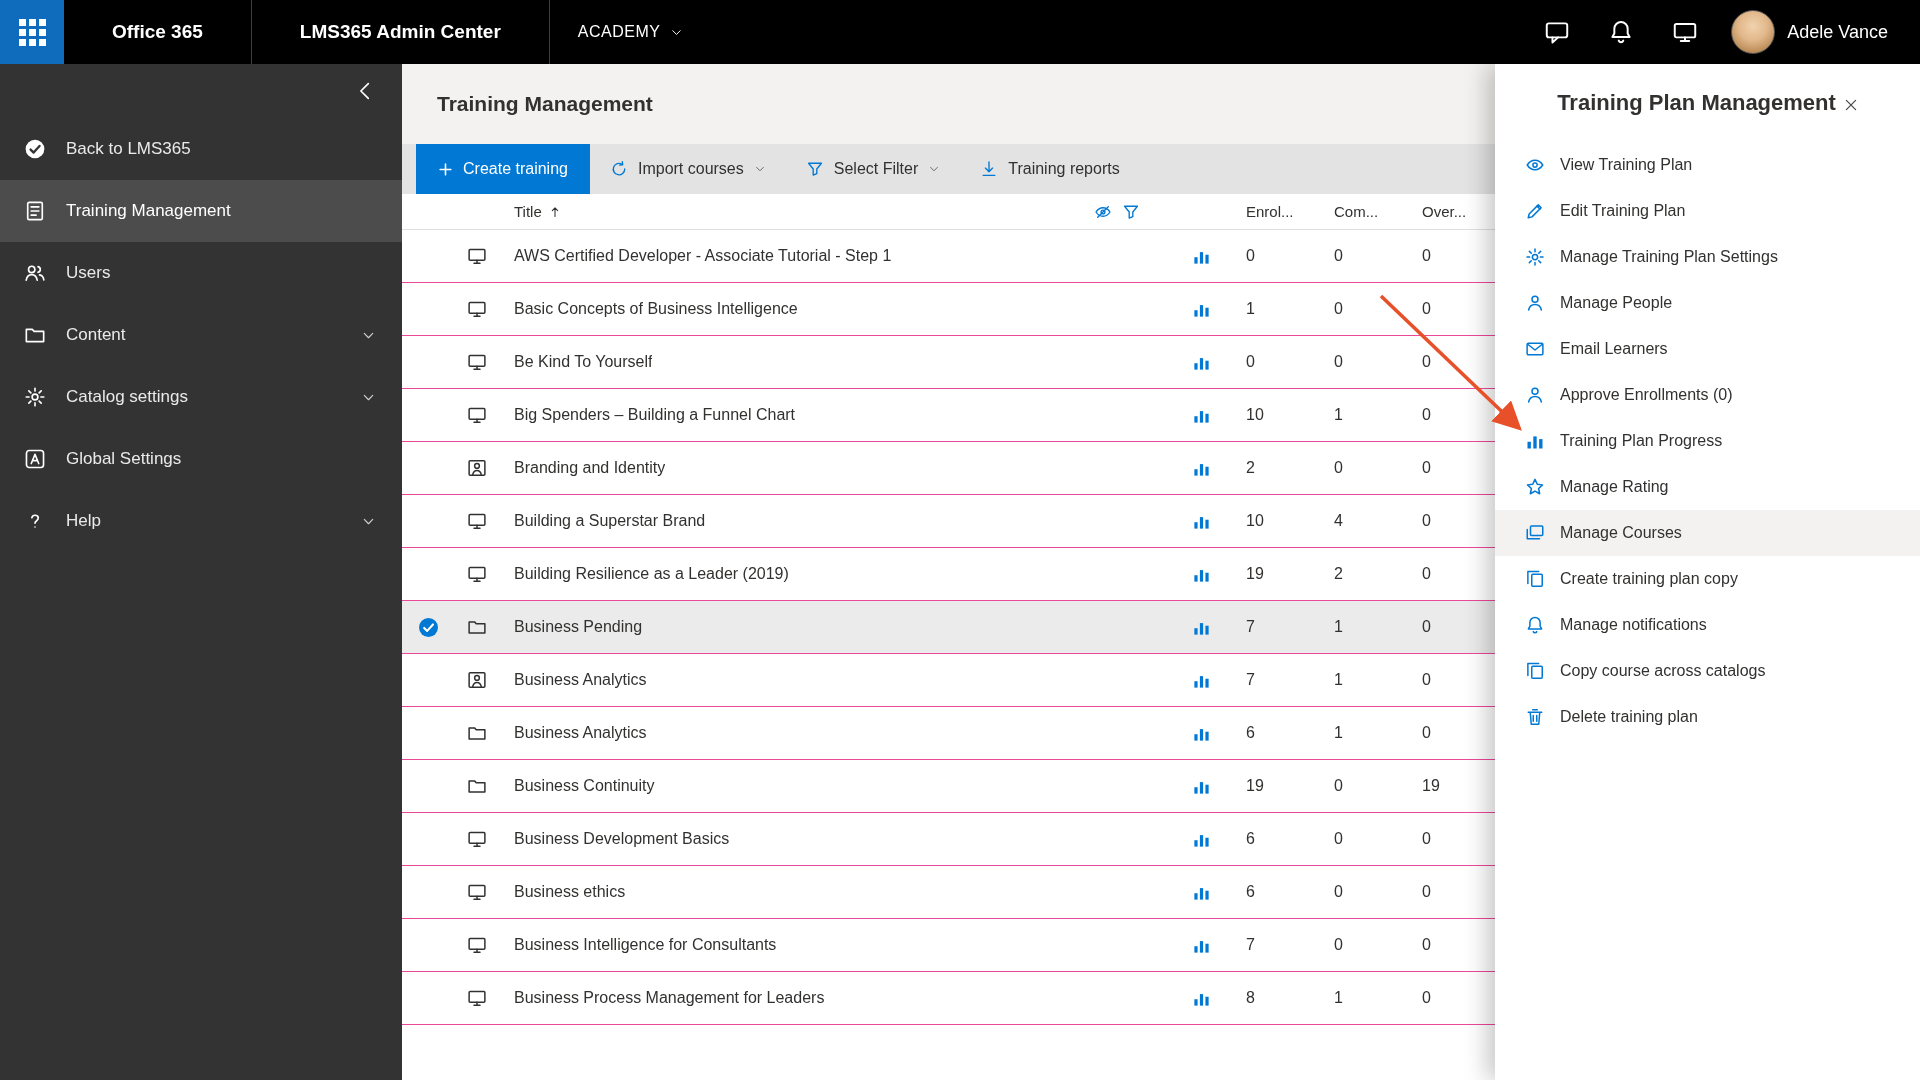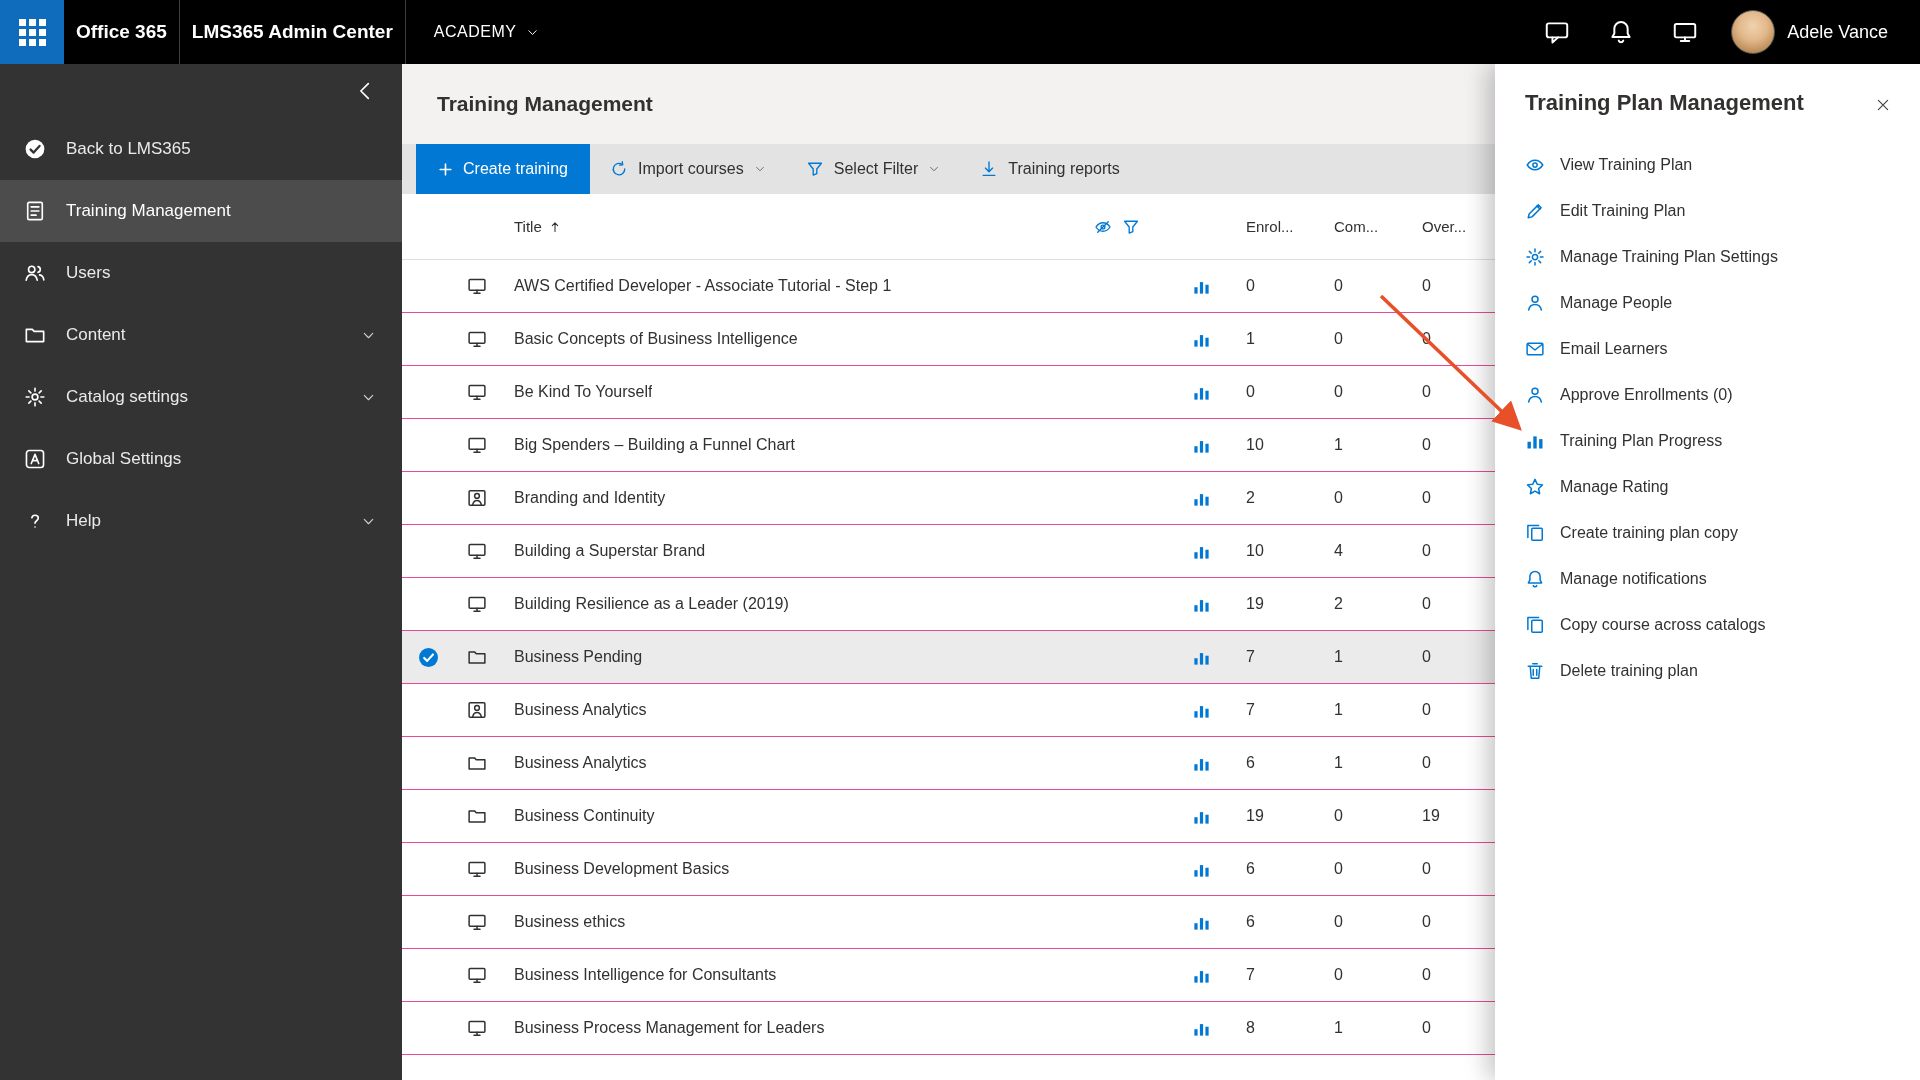--- a/index.html
+++ b/index.html
@@ -9,21 +9,21 @@
   .icn svg{width:100%;height:100%;fill:none;stroke:currentColor;stroke-width:1.2;stroke-linecap:round;stroke-linejoin:round;display:block}
   .blue{color:#0078d4}
   .gray{color:#605e5c}
 
   
   .topbar{position:absolute;top:0;left:0;width:1920px;height:64px;background:#000;color:#fff;display:flex;align-items:stretch;z-index:50}
   .waffle-btn{width:64px;background:#0f6cbd;display:flex;align-items:center;justify-content:center;cursor:pointer}
   .waffle{display:grid;grid-template-columns:repeat(3,7px);grid-template-rows:repeat(3,7px);gap:3px}
   .waffle i{background:#fff;display:block}
   .tb-sep{width:1px;background:#3d3d3d}
-  .tb-text{display:flex;align-items:center;padding:0 12px;font-size:19px;font-weight:700;white-space:nowrap}
+  .tb-text{display:flex;align-items:center;padding:0 48px;font-size:19px;font-weight:700;white-space:nowrap}
   .tb-academy{display:flex;align-items:center;gap:10px;padding:0 28px;font-size:16px;letter-spacing:.5px;cursor:pointer}
   .tb-academy .icn{width:13px;height:13px;color:#fff}
   .tb-spacer{flex:1}
   .tb-icon{width:64px;display:flex;align-items:center;justify-content:center;cursor:pointer}
   .tb-icon .icn{width:26px;height:26px;color:#fff}
   .tb-avatar{width:44px;height:44px;border-radius:50%;align-self:center;margin:0 12px 0 14px;background:radial-gradient(circle at 50% 36%,#f0d2ae 0%,#e2b88b 42%,#b98a55 78%,#8f6a3e 100%);border:1px solid #555;cursor:pointer}
   .tb-user{display:flex;align-items:center;font-size:18px;margin-right:32px;cursor:pointer;white-space:nowrap}
 
   
   .sidebar{position:absolute;top:64px;left:0;width:402px;height:1052px;background:#333333;color:#eaeaea;z-index:10}
@@ -41,42 +41,42 @@
   .commandbar{height:50px;background:#e3e3e3;display:flex;align-items:stretch}
   .btn-primary{background:#0078d4;color:#fff;border:none;margin-left:14px;padding:0 22px;font-size:16px;font-family:inherit;display:flex;align-items:center;gap:10px;cursor:pointer}
   .btn-primary .icn{width:15px;height:15px;color:#fff}
   .cmd-item{display:flex;align-items:center;gap:10px;padding:0 20px;font-size:16px;cursor:pointer;white-space:nowrap}
   .cmd-item .icn{width:18px;height:18px}
   .cmd-item .chev{width:12px;height:12px}
   .cmd-pending{margin-left:auto;display:flex;align-items:center;font-size:16px;padding-right:6px;white-space:nowrap;cursor:pointer}
 
   
   .thead,.trow{display:grid;grid-template-columns:52px 46px 670px 62px 88px 88px 88px 1fr;align-items:center}
-  .thead{height:66px;border-bottom:1px solid #e1dfdd;font-size:15px;color:#323130}
+  .thead{height:36px;border-bottom:1px solid #e1dfdd;font-size:15px;color:#323130}
   .c-title{display:flex;align-items:center;justify-content:space-between;padding-left:14px;min-width:0}
   .th-title{display:flex;align-items:center;gap:6px;cursor:pointer}
   .th-title .icn{width:14px;height:14px;color:#323130}
   .th-icons{display:flex;align-items:center;gap:10px;margin-right:30px}
   .th-icons .icn{width:18px;height:18px;cursor:pointer}
   .c-num{padding-left:14px;font-size:16px;white-space:nowrap}
   .thead .c-num{font-size:15px}
   .trow{height:53px;border-bottom:1px solid #ec4899;background:#fff;cursor:pointer}
   .trow.selected{background:#ebebeb}
   .trow.stub{border-bottom:none}
   .c-check{display:flex;align-items:center;justify-content:center}
   .c-check .icn{width:21px;height:21px}
   .c-icon{display:flex;align-items:center;justify-content:center;color:#323130}
   .c-icon .icn{width:20px;height:20px}
   .row-title{font-size:16px;white-space:nowrap;overflow:hidden;text-overflow:ellipsis}
   .c-chart{display:flex;align-items:center;justify-content:center}
   .c-chart .icn{width:19px;height:19px;cursor:pointer}
 
   
   .panel{position:absolute;top:64px;right:0;width:425px;height:1016px;background:#fff;box-shadow:-8px 0 22px rgba(0,0,0,.22);z-index:30}
-  .panel-header{display:flex;align-items:flex-start;justify-content:space-between;padding:26px 22px 10px 30px}
+  .panel-header{display:flex;align-items:flex-start;justify-content:center;padding:26px 22px 10px 30px}
   .panel-title{font-size:22px;font-weight:700}
   .close-btn{width:30px;height:30px;display:flex;align-items:center;justify-content:center;color:#484644;cursor:pointer}
   .close-btn .icn{width:16px;height:16px}
   .panel-list{margin-top:12px}
   .panel-item{height:46px;display:flex;align-items:center;gap:15px;padding-left:30px;font-size:16px;cursor:pointer;white-space:nowrap}
   .panel-item.highlighted{background:#f3f2f1}
   .panel-item .icn{width:20px;height:20px}
 
   
   .arrow-overlay{position:absolute;top:64px;left:0;width:1920px;height:1016px;pointer-events:none;z-index:40}
@@ -806,20 +806,29 @@
         <span>Training Plan Progress</span>
       </div>
       <div class="panel-item">
         <span class="icn blue">
           <svg viewBox="0 0 16 16">
             <path d="M8 1.9l1.8 3.9 4.2.5-3.1 2.9.8 4.2L8 11.3l-3.7 2.1.8-4.2L2 6.3l4.2-.5z"></path>
           </svg>
         </span>
         <span>Manage Rating</span>
       </div>
+      <div class="panel-item highlighted">
+        <span class="icn blue">
+          <svg viewBox="0 0 16 16">
+            <rect x="4.4" y="2.4" width="9.8" height="7.6" rx="0.8"></rect>
+            <path d="M1.8 5.2v7.4h9.8"></path>
+          </svg>
+        </span>
+        <span>Manage Courses</span>
+      </div>
       <div class="panel-item">
         <span class="icn blue">
           <svg viewBox="0 0 16 16">
             <rect x="5.4" y="4.2" width="8.4" height="9.6" rx="0.8"></rect>
             <path d="M10.9 2H2.3v9.5"></path>
           </svg>
         </span>
         <span>Create training plan copy</span>
       </div>
       <div class="panel-item">

